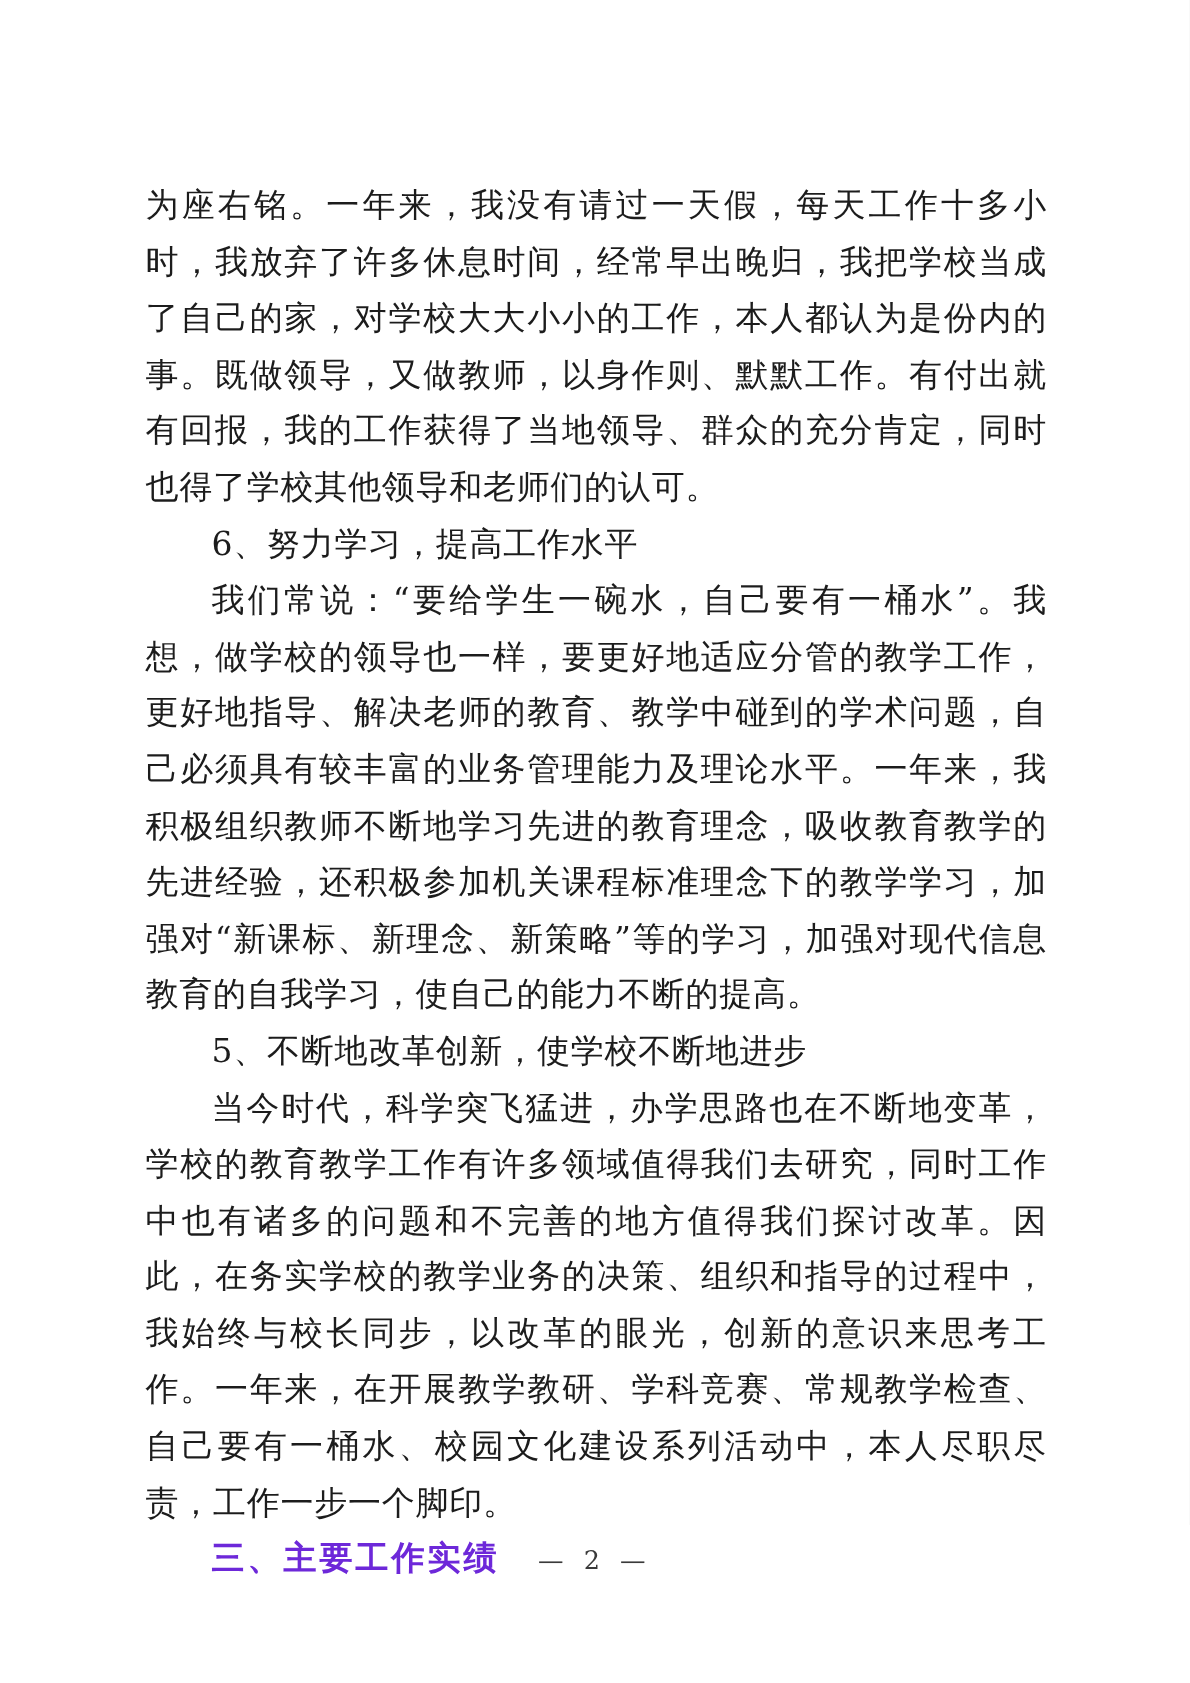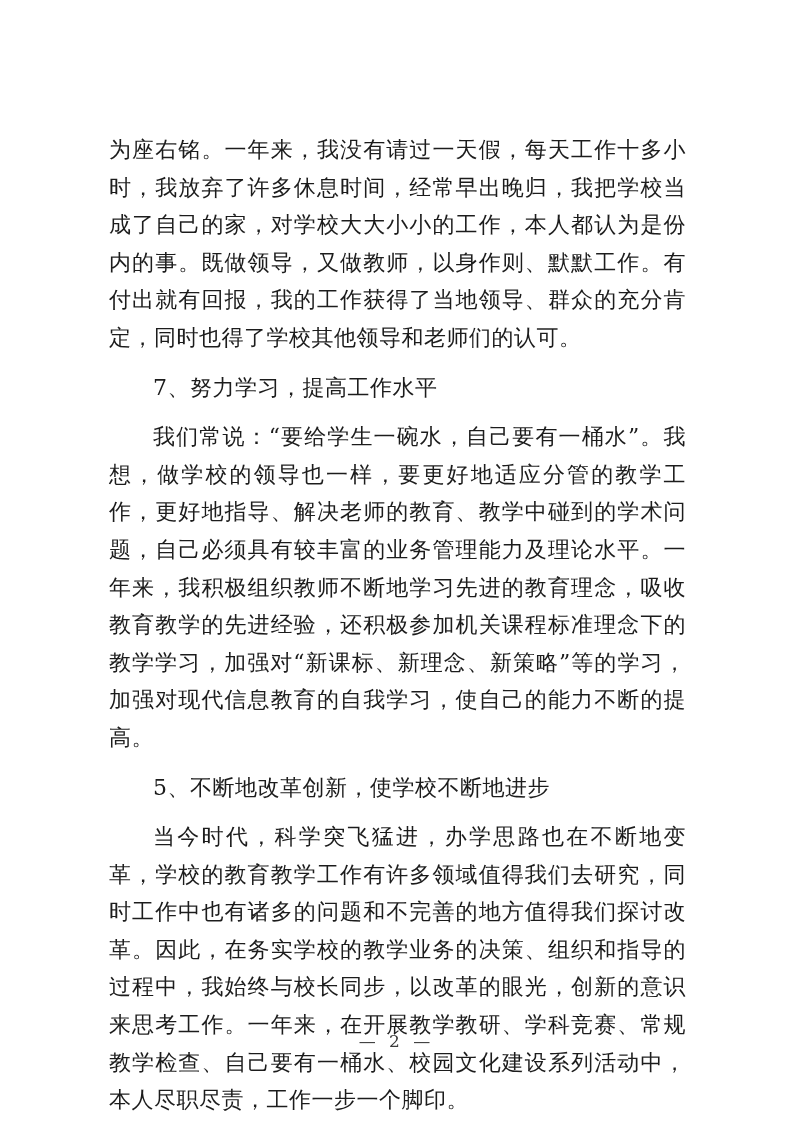--- a/index.html
+++ b/index.html
@@ -19,21 +19,21 @@
     background: #ffffff;
     overflow: hidden;
   }
   .content {
     position: absolute;
     left: 97px;
     top: 119px;
     width: 601px;
   }
   .content p {
-    margin: 12px;
+    margin: 0;
     padding: 0;
     font-family: "DejaVu Serif", serif;
     font-size: 22px;
     line-height: 37.6px;
     color: #1c1c1c;
     text-align: justify;
     text-justify: inter-character;
     word-break: break-all;
     letter-spacing: 0.5px;
   }
@@ -59,21 +59,21 @@
     color: #3a3a3a;
     letter-spacing: 4px;
   }
 </style>
 </head>
 <body>
 
 <div class="page">
   <div class="content">
     <p>为座右铭。一年来，我没有请过一天假，每天工作十多小时，我放弃了许多休息时间，经常早出晚归，我把学校当成了自己的家，对学校大大小小的工作，本人都认为是份内的事。既做领导，又做教师，以身作则、默默工作。有付出就有回报，我的工作获得了当地领导、群众的充分肯定，同时也得了学校其他领导和老师们的认可。</p>
-    <p class="indent">7、努力学习，提高工作水平</p>
+    <p class="indent">6、努力学习，提高工作水平</p>
     <p class="indent">我们常说：“要给学生一碗水，自己要有一桶水”。我想，做学校的领导也一样，要更好地适应分管的教学工作，更好地指导、解决老师的教育、教学中碰到的学术问题，自己必须具有较丰富的业务管理能力及理论水平。一年来，我积极组织教师不断地学习先进的教育理念，吸收教育教学的先进经验，还积极参加机关课程标准理念下的教学学习，加强对“新课标、新理念、新策略”等的学习，加强对现代信息教育的自我学习，使自己的能力不断的提高。</p>
     <p class="indent">5、不断地改革创新，使学校不断地进步</p>
     <p class="indent">当今时代，科学突飞猛进，办学思路也在不断地变革，学校的教育教学工作有许多领域值得我们去研究，同时工作中也有诸多的问题和不完善的地方值得我们探讨改革。因此，在务实学校的教学业务的决策、组织和指导的过程中，我始终与校长同步，以改革的眼光，创新的意识来思考工作。一年来，在开展教学教研、学科竞赛、常规教学检查、自己要有一桶水、校园文化建设系列活动中，本人尽职尽责，工作一步一个脚印。</p>
     <p class="indent heading-bold">三、主要工作实绩</p>
   </div>
 
   <div class="page-footer">
     <span class="page-number">— 2 —</span>
   </div>
 </div>

